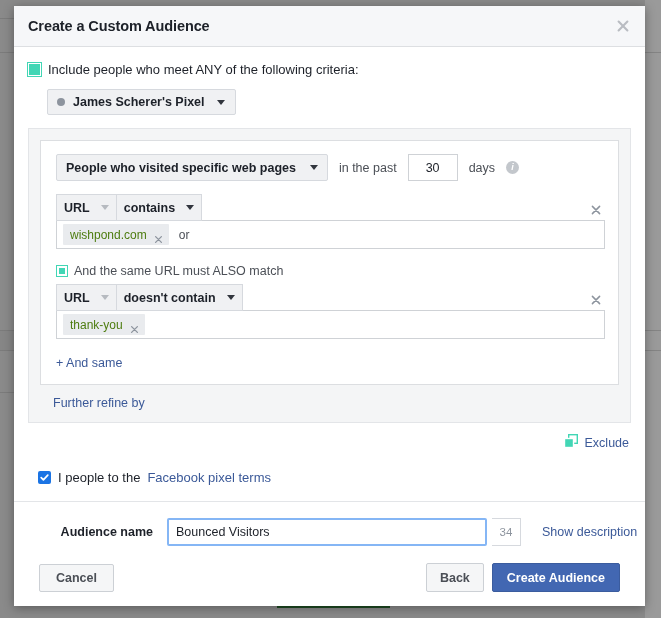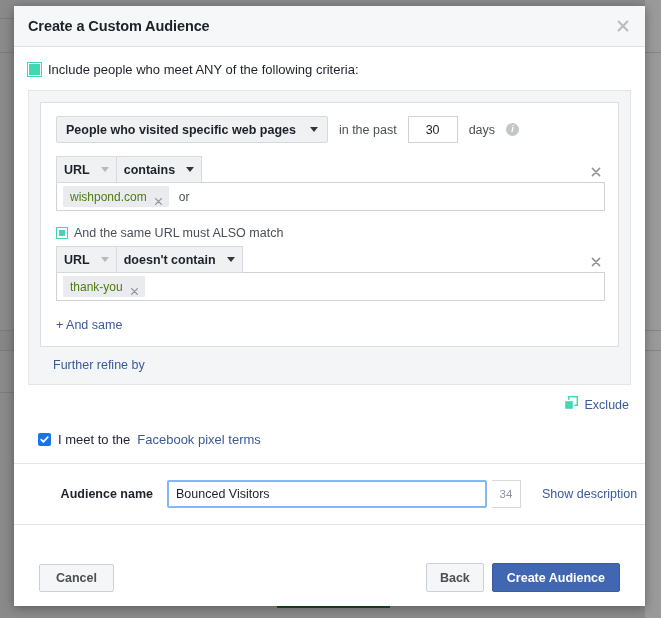--- a/index.html
+++ b/index.html
@@ -260,20 +260,27 @@
     </div>
   </div>
 
   <div class="modal-body">
 
     <div class="include-row">
       <span class="sq-icon"></span>
       <span class="include-text">Include people who meet ANY of the following criteria:</span>
     </div>
 
+    <div class="pixel-select-wrap">
+      <div class="pixel-select">
+        <span class="pixel-dot"></span>
+        <span class="pixel-label">James Scherer's Pixel</span>
+        <span class="caret"></span>
+      </div>
+    </div>
 
     <div class="criteria-panel">
       <div class="criteria-card">
 
         
         <div class="rule-head">
           <div class="btn-select">
             <span class="lbl">People who visited specific web pages</span>
             <span class="caret"></span>
           </div>
@@ -364,21 +371,21 @@
         <span class="lbl">Exclude</span>
       </span>
     </div>
 
     <div class="agree-row">
       <span class="cb">
         <svg width="9" height="9" viewBox="0 0 9 9" aria-hidden="true">
           <path d="M1.2 4.6 L3.4 6.8 L7.8 2.1" stroke="#ffffff" stroke-width="1.7" fill="none" stroke-linecap="round" stroke-linejoin="round"></path>
         </svg>
       </span>
-      <span class="agree-text">I meet to the</span>
+      <span class="agree-text">I people to the</span>
       <a class="agree-link">Facebook pixel terms</a>
     </div>
 
     <div class="name-section">
       <div class="name-label">Audience name</div>
       <input class="name-input" value="Bounced Visitors" style="">
       <div class="char-count">34</div>
       <a class="show-desc">Show description</a>
     </div>
 

